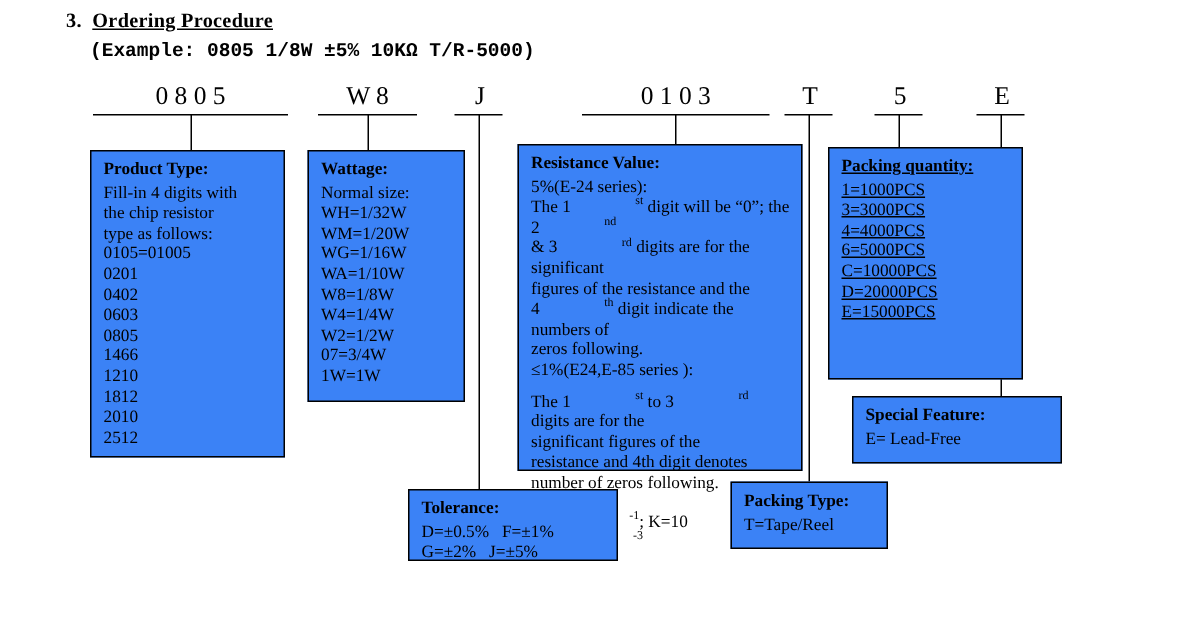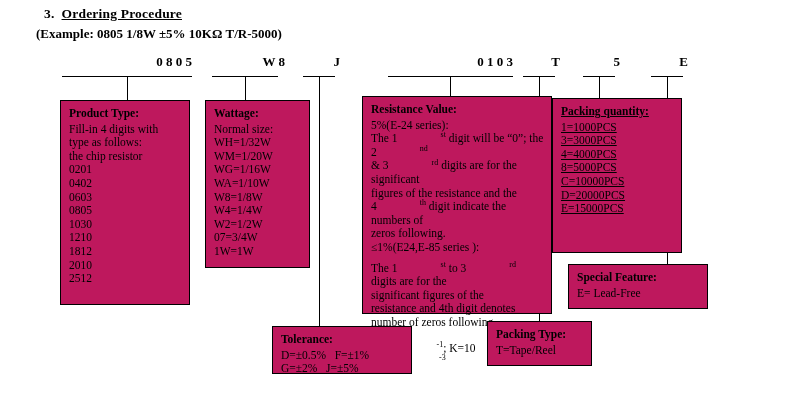--- a/index.html
+++ b/index.html
@@ -27,50 +27,51 @@
     left: 44px;
     top: 6px;
     font-size: 13.5px;
     font-weight: bold;
     letter-spacing: 0.2px;
   }
   .heading .num { margin-right: 7px; }
   .heading .ttl { text-decoration: underline; }
   .subheading {
     position: absolute;
-    left: 36px;
+    left: 60px;
     top: 26px;
     font-size: 13px;
     font-weight: bold;
+    font-family: Liberation Mono, monospace;
   }
   
   .code {
     position: absolute;
-    font-size: 13px;
-    font-weight: bold;
-    text-align: right;
+    font-size: 17px;
+    font-weight: normal;
+    text-align: center;
     top: 54px;
   }
   
   .uline {
     position: absolute;
     border-top: 1.6px solid #000;
     height: 0;
   }
   
   .vline {
     position: absolute;
     border-left: 1.3px solid #000;
     width: 0;
   }
   
   .box {
     position: absolute;
     border: 1.4px solid #000;
-    background: #be185d;
+    background: #3b82f6;
     box-sizing: border-box;
     font-size: 11.5px;
     line-height: 13.6px;
     padding: 6px 7px 5px 8px;
   }
   .box .bt {
     font-weight: bold;
     display: block;
     margin-bottom: 2px;
   }
@@ -107,69 +108,70 @@
   <div class="vline" style="left:245px; top:76px; height:24px;"></div>
   <div class="vline" style="left:319px; top:76px; height:250px;"></div>
   <div class="vline" style="left:450px; top:76px; height:20px;"></div>
   <div class="vline" style="left:539px; top:76px; height:245px;"></div>
   <div class="vline" style="left:599px; top:76px; height:22px;"></div>
   <div class="vline" style="left:667px; top:76px; height:188px;"></div>
 
   <div class="box" style="left:60px; top:100px; width:130px; height:205px;">
     <span class="bt">Product Type:</span>
     <span class="ln">Fill-in 4 digits with</span>
+    <span class="ln">the chip resistor</span>
     <span class="ln">type as follows:</span>
-    <span class="ln">the chip resistor</span>
+    <span class="ln">0105=01005</span>
     <span class="ln">0201</span>
     <span class="ln">0402</span>
     <span class="ln">0603</span>
     <span class="ln">0805</span>
-    <span class="ln">1030</span>
+    <span class="ln">1466</span>
     <span class="ln">1210</span>
     <span class="ln">1812</span>
     <span class="ln">2010</span>
     <span class="ln">2512</span>
   </div>
 
   <div class="box" style="left:205px; top:100px; width:105px; height:168px;">
     <span class="bt">Wattage:</span>
     <span class="ln">Normal size:</span>
     <span class="ln">WH=1/32W</span>
     <span class="ln">WM=1/20W</span>
     <span class="ln">WG=1/16W</span>
     <span class="ln">WA=1/10W</span>
     <span class="ln">W8=1/8W</span>
     <span class="ln">W4=1/4W</span>
     <span class="ln">W2=1/2W</span>
     <span class="ln">07=3/4W</span>
     <span class="ln">1W=1W</span>
   </div>
 
-  <div class="box" style="left:345px; top:96px; width:190px; height:218px;margin-left:17px;">
+  <div class="box" style="left:345px; top:96px; width:190px; height:218px;">
     <span class="bt">Resistance Value:</span>
     <span class="ln">5%(E-24 series):</span>
     <span style="display:block">The 1<sup>st</sup> digit will be “0”; the 2<sup>nd</sup></span>
     <span style="display:block">&amp; 3<sup>rd</sup> digits are for the significant</span>
     <span style="display:block">figures of the resistance and the</span>
     <span style="display:block">4<sup>th</sup> digit indicate the numbers of</span>
     <span style="display:block">zeros following.</span>
     <span style="display:block">≤1%(E24,E-85 series ):</span>
     <span style="display:block; margin-top:7px">The 1<sup>st</sup> to 3<sup>rd</sup> digits are for the</span>
     <span style="display:block">significant figures of the</span>
     <span style="display:block">resistance and 4th digit denotes</span>
     <span style="display:block">number of zeros following.</span>
     <span style="display:block; margin-top:12px">J=10<sup>-1</sup>; K=10<sup>-2</sup>; L=10<sup>-3</sup></span>
   </div>
 
   <div class="box" style="left:552px; top:98px; width:130px; height:155px;text-decoration:underline;">
     <span class="bt">Packing quantity:</span>
     <span class="ln">1=1000PCS</span>
     <span class="ln">3=3000PCS</span>
     <span class="ln">4=4000PCS</span>
-    <span class="ln">8=5000PCS</span>
+    <span class="ln">6=5000PCS</span>
     <span class="ln">C=10000PCS</span>
     <span class="ln">D=20000PCS</span>
     <span class="ln">E=15000PCS</span>
   </div>
 
   <div class="box" style="left:568px; top:264px; width:140px; height:45px;">
     <span class="bt">Special Feature:</span>
     <span class="ln">E= Lead-Free</span>
   </div>
 

